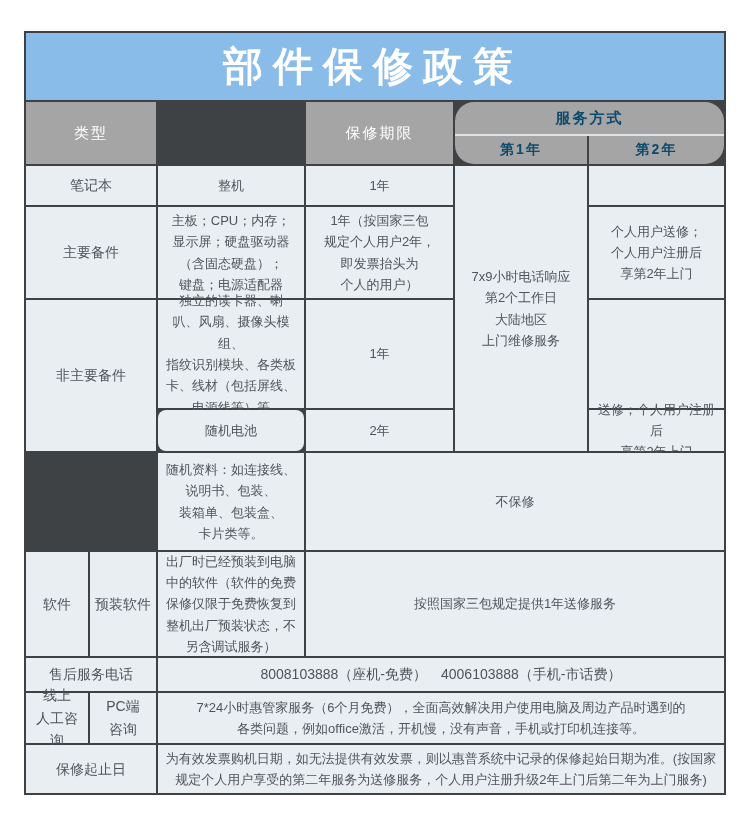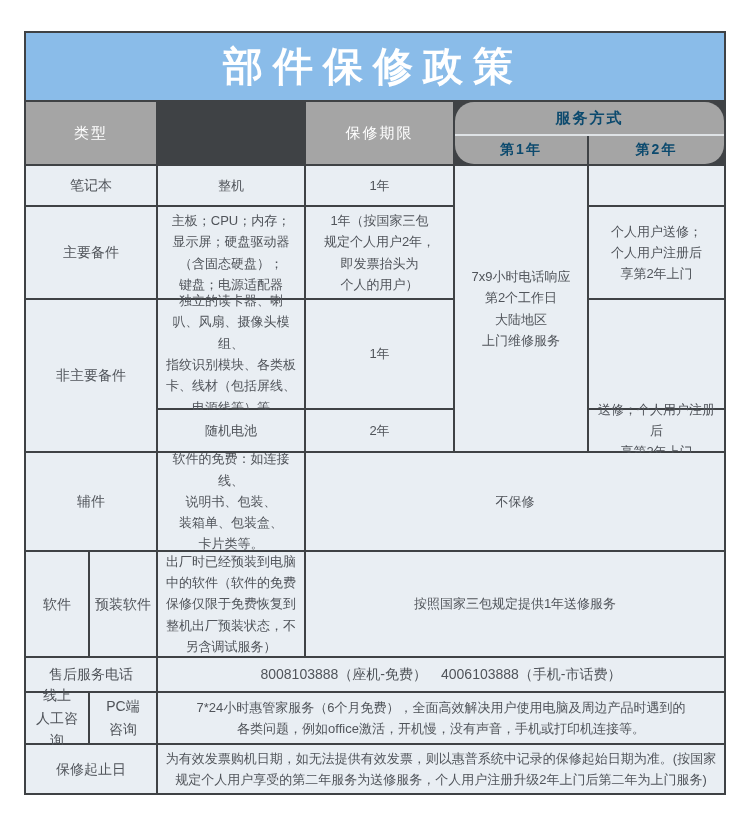--- a/index.html
+++ b/index.html
@@ -85,21 +85,21 @@
   .c-mj-type{grid-column:1/3;grid-row:5;}
   .c-mj-desc{grid-column:3;grid-row:5;}
   .c-mj-warr{grid-column:4;grid-row:5;}
   .c-mj-y2{grid-column:6;grid-row:5;}
 
   .c-mn-type{grid-column:1/3;grid-row:6/8;}
   .c-mn-desc{grid-column:3;grid-row:6;}
   .c-mn-warr{grid-column:4;grid-row:6;}
   .c-mn-y2{grid-column:6;grid-row:6;}
 
-  .c-bt-desc{grid-column:3;grid-row:7;}
+  .c-bt-desc{grid-column:3;grid-row:7;border-radius:8px;}
   .c-bt-warr{grid-column:4;grid-row:7;}
   .c-bt-y2{grid-column:6;grid-row:7;}
 
   .c-ac-type{grid-column:1/3;grid-row:8;}
   .c-ac-desc{grid-column:3;grid-row:8;}
   .c-ac-svc{grid-column:4/7;grid-row:8;}
 
   .c-sw-type{grid-column:1;grid-row:9;}
   .c-sw-sub{grid-column:2;grid-row:9;}
   .c-sw-desc{grid-column:3;grid-row:9;}
@@ -162,22 +162,21 @@
 卡、线材（包括屏线、
 电源线等）等</div>
   <div class="cell c-mn-warr">1年</div>
   <div class="cell c-mn-y2"></div>
 
   <div class="cell c-bt-desc">随机电池</div>
   <div class="cell c-bt-warr">2年</div>
   <div class="cell c-bt-y2">送修；个人用户注册后
 享第2年上门</div>
 
-  <div class="cell label c-ac-type">辅件</div>
-  <div class="cell c-ac-desc">软件的免费：如连接线、
+  <div class="cell c-ac-desc">随机资料：如连接线、
 说明书、包装、
 装箱单、包装盒、
 卡片类等。</div>
   <div class="cell c-ac-svc">不保修</div>
 
   <div class="cell label c-sw-type">软件</div>
   <div class="cell label c-sw-sub">预装软件</div>
   <div class="cell c-sw-desc">出厂时已经预装到电脑
 中的软件（软件的免费
 保修仅限于免费恢复到

